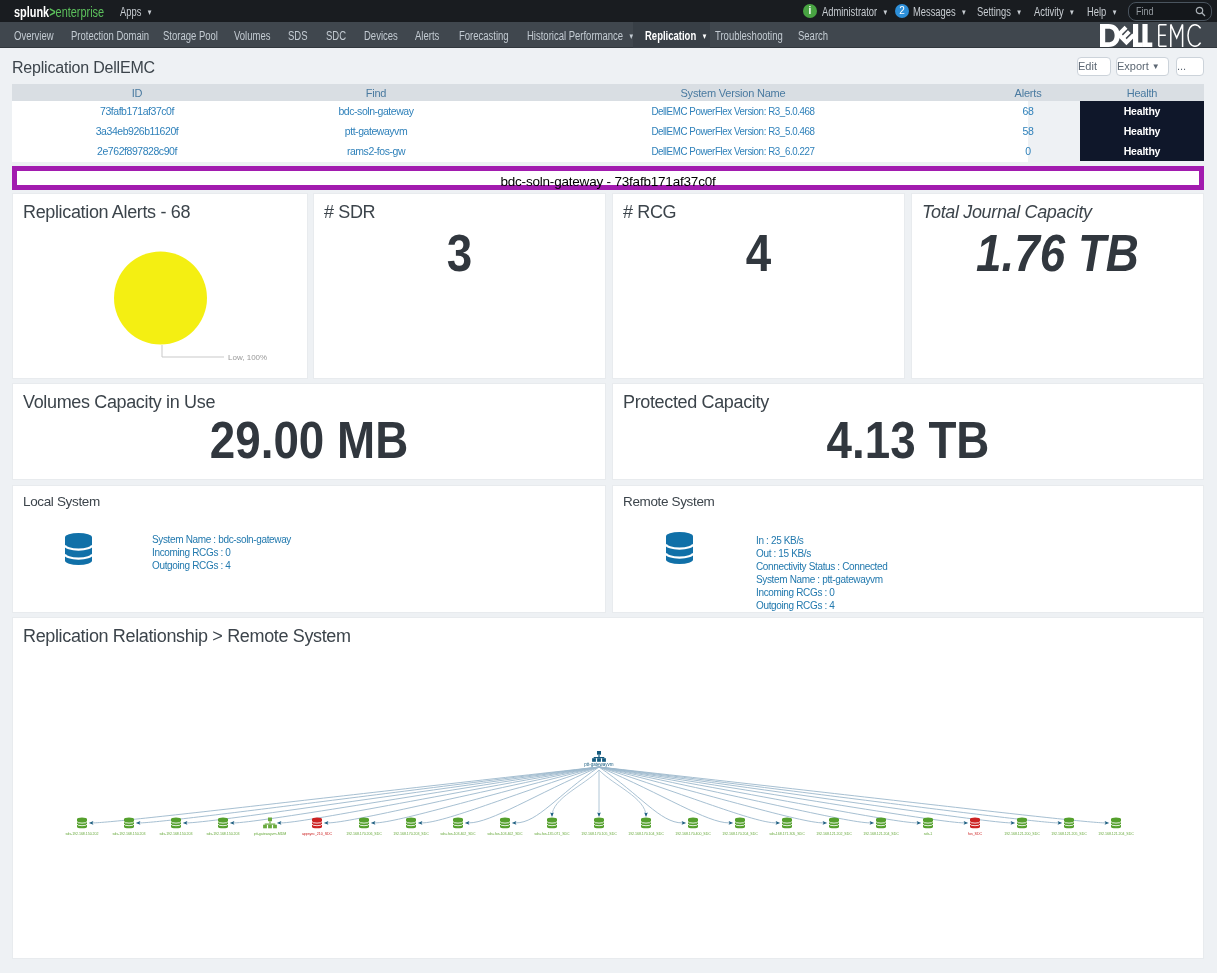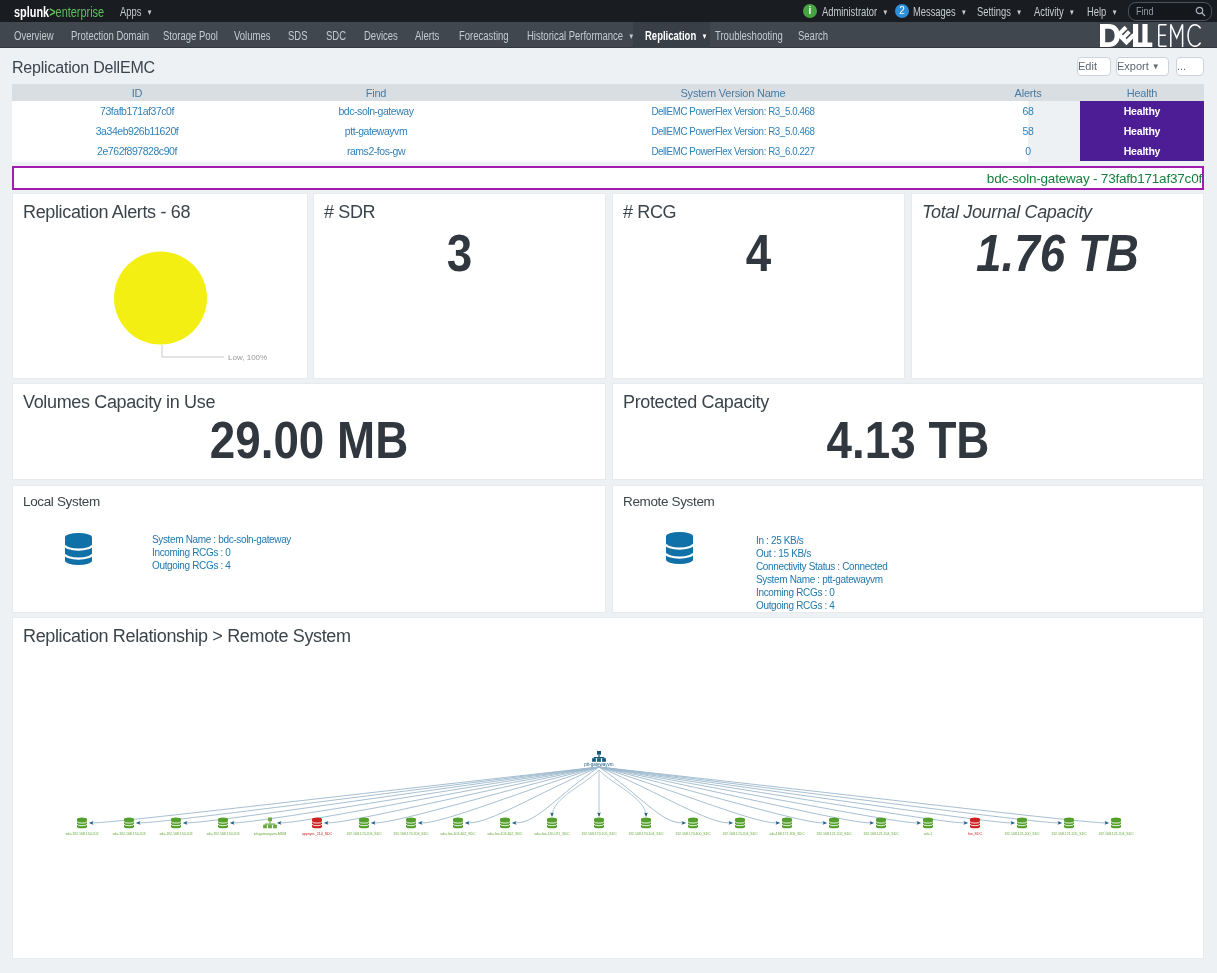--- a/index.html
+++ b/index.html
@@ -15,22 +15,22 @@
 .nav.active { font-weight:bold; color:#fff; }
 .activebg { position:absolute; left:633px; top:0; width:77px; height:26px; background:#383f46; }
 .pagehead { position:absolute; left:12px; top:59px; font-size:16px; color:#3c444b; letter-spacing:-0.2px; }
 .btn { position:absolute; top:57px; height:19px; background:#fff; border:1px solid #ccd3da; border-radius:4px; color:#5c6773; font-size:11px; text-align:left; line-height:16px; }
 
 .tbl { position:absolute; left:12px; top:84px; width:1016px; height:78px; background:#fff; }
 .tbl .hrow { position:absolute; left:0; top:0; width:1192px; height:17px; background:#d9dee3; }
 .tbl .hcell { position:absolute; top:3px; text-align:center; color:#4a7aa0; font-size:11px; letter-spacing:-0.2px; }
 .tbl .cell { position:absolute; text-align:center; color:#2f81ba; font-size:10.5px; letter-spacing:-0.45px; }
 .sv { transform:scaleX(0.93); }
-.healthcell { position:absolute; left:1068px; width:124px; height:20px; background:#4c1d95; color:#fff; text-align:center; font-weight:bold; font-size:10.5px; line-height:20px; letter-spacing:-0.2px; }
-.titlestrip { position:absolute; left:12px; top:166px; width:1192px; height:24px; background:#fff; border:2px solid #a21caf; text-align:right; font-size:13.5px; color:#15803d; line-height:22px; letter-spacing:-0.2px; }
+.healthcell { position:absolute; left:1068px; width:124px; height:20px; background:#0f172a; color:#fff; text-align:center; font-weight:bold; font-size:10.5px; line-height:20px; letter-spacing:-0.2px; }
+.titlestrip { position:absolute; left:12px; top:166px; width:1192px; height:24px; background:#fff; border:5px solid #a21caf; text-align:center; font-size:13.5px; color:#000000; line-height:22px; letter-spacing:-0.2px; }
 .panel { position:absolute; background:#fff; border:1px solid #e8ebee; }
 .ptitle { position:absolute; left:10px; top:8px; font-size:18px; color:#3c444b; letter-spacing:-0.35px; white-space:nowrap; }
 .bignum { position:absolute; left:0; width:100%; text-align:center; font-weight:bold; color:#31373e; font-size:52px; transform:scaleX(0.88); }
 .systext { position:absolute; font-size:10px; color:#2279ae; line-height:13px; letter-spacing:-0.35px; }
 .demc { position:absolute; left:1100px; top:2px; width:104px; height:23px; }
 </style>
 </head>
 <body>
 <div class="topbar">
   <span class="ttxt" style="left:14px; top:4px; font-size:14px;"><span style="color:#fff; font-weight:bold;">splunk</span><span style="color:#5cc05c; font-weight:bold;">&gt;</span><span style="color:#5cc05c;">enterprise</span></span>

